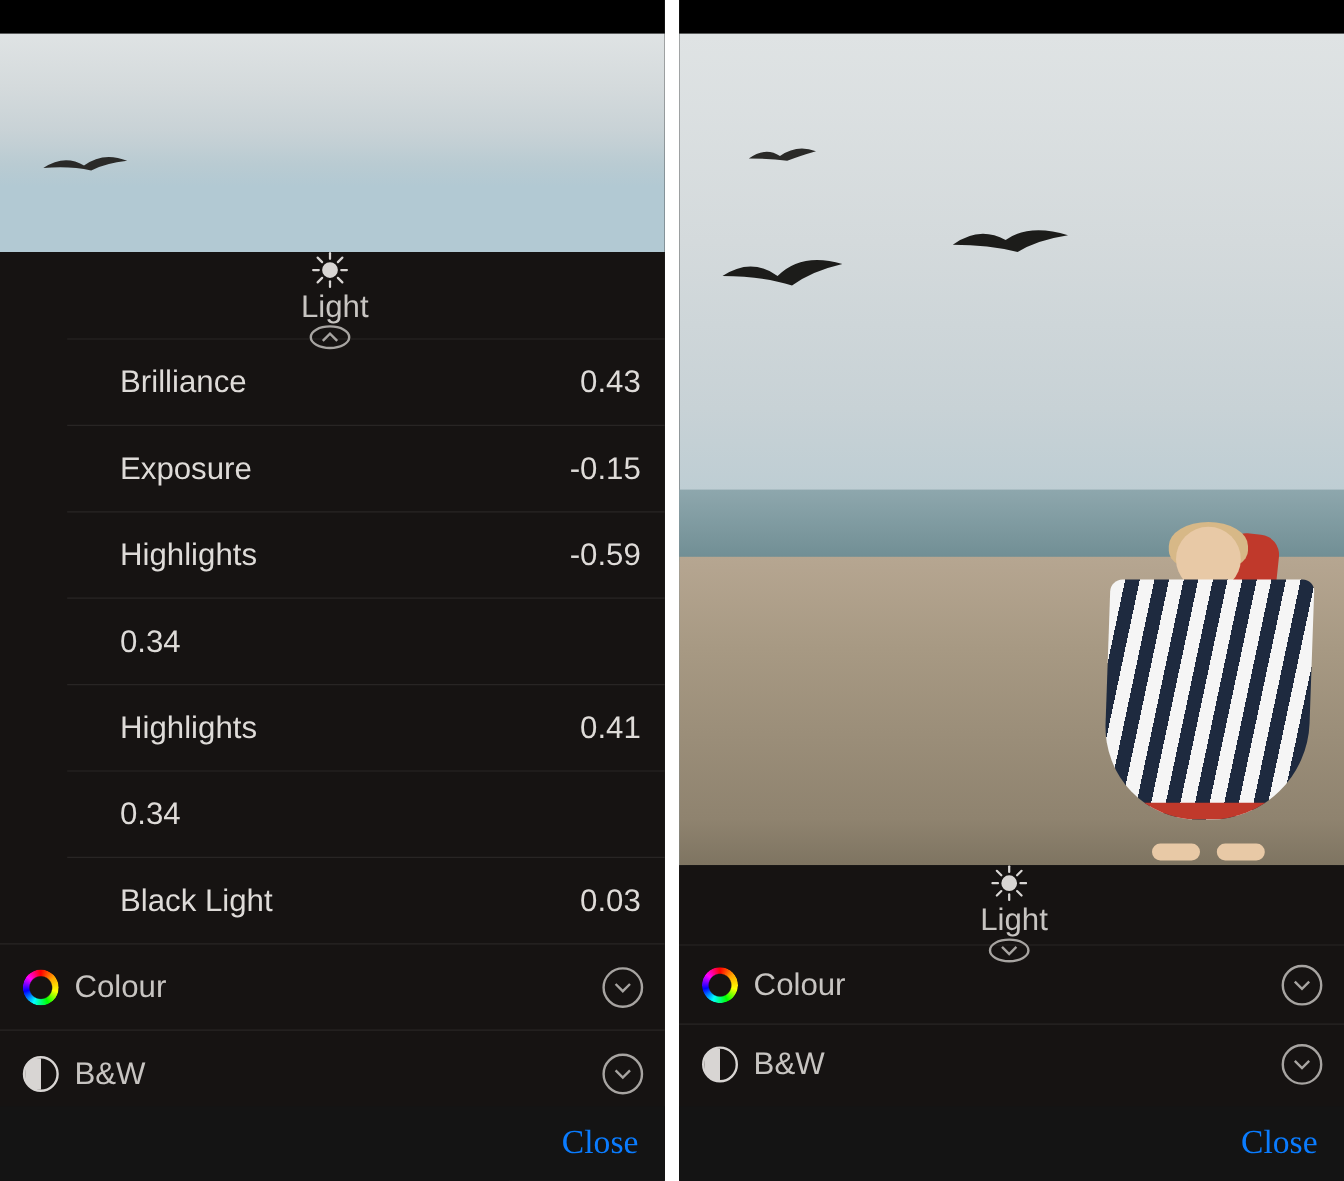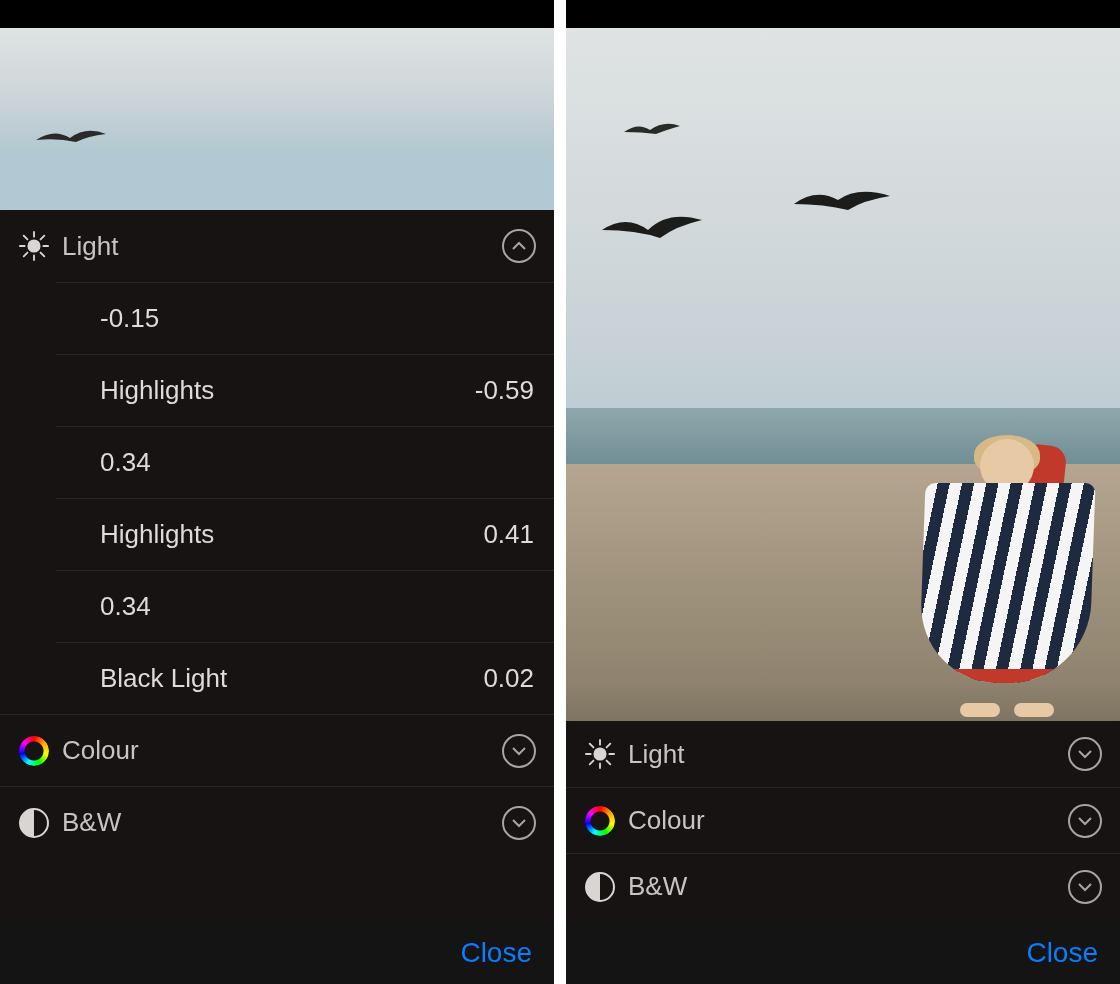--- a/index.html
+++ b/index.html
@@ -29,31 +29,31 @@
   .child .trim { position:absolute; bottom:0; left:0; width:170px; height:14px; background:#c0392b; border-radius:0 0 80px 80px; }
   .child .feet { position:absolute; bottom:-12px; left:38px; width:94px; height:14px; display:flex; justify-content:space-between; }
   .child .feet span { width:40px; height:14px; background:#e8c9a6; border-radius:8px; }
 
   
   .panel { position:absolute; left:0; right:0; bottom:0; background: rgba(25,22,20,0.88); color:#d8d5d3; backdrop-filter: blur(6px); }
   .left .panel { top: 210px; }
   .right .panel { height: 263px; }
 
   .row { display:flex; align-items:center; height:72px; padding:0 18px 0 14px; border-top:1px solid rgba(255,255,255,0.08); }
-  .row:first-child { border-top:none; }
+  .row:first-child { border-top:none;flex-direction:column; }
   .row .icon { width:40px; display:flex; justify-content:center; }
   .row .label { flex:1; font-size:26px; font-weight:400; color:#c7c4c1; padding-left:8px; }
   .row .chev { width:34px; height:34px; border:2px solid #a7a4a1; border-radius:50%; display:flex; align-items:center; justify-content:center; color:#a7a4a1; }
 
   .adj-list { padding-left: 56px; }
   .adj { display:flex; align-items:center; height:72px; padding:0 20px 0 44px; border-top:1px solid rgba(255,255,255,0.08); font-size:26px; }
   .adj .n { color:#dedbd8; flex:1; }
   .adj .v { color:#dedbd8; font-variant-numeric: tabular-nums; }
 
-  .footer { position:absolute; left:0; right:0; bottom:0; height:62px; background:#141414; display:flex; align-items:center; justify-content:flex-end; padding:0 22px; }
+  .footer { position:absolute; left:0; right:0; bottom:0; height:62px; background:#141414; display:flex; align-items:center; justify-content:flex-end; padding:0 22px;font-family:Liberation Serif, serif; }
   .footer .close { color:#0a7cff; font-size:28px; font-weight:400; }
 
   .left .panel .body { position:absolute; top:0; left:0; right:0; bottom:62px; overflow:hidden; }
   .right .panel .body { position:absolute; top:0; left:0; right:0; bottom:62px; }
 
   
   .sun { width:30px; height:30px; }
   .colorwheel { width:30px; height:30px; border-radius:50%; background: conic-gradient(red, orange, yellow, lime, cyan, blue, magenta, red); -webkit-mask: radial-gradient(circle, transparent 9px, #000 10px); mask: radial-gradient(circle, transparent 9px, #000 10px); }
   .bw { width:30px; height:30px; border-radius:50%; border:2px solid #d8d5d3; background: linear-gradient(90deg, #d8d5d3 50%, transparent 50%); }
 
@@ -95,39 +95,44 @@
           <span class="label">Light</span>
           <span class="chev">
             <svg class="chevsvg" viewBox="0 0 16 16">
                 <polyline points="2,11 8,5 14,11" fill="none" stroke="currentColor" stroke-width="2"></polyline>
               </svg>
           </span>
         </div>
 
         <div class="adj-list">
           <div class="adj">
+            <span class="n">Brilliance</span>
+            <span class="v">0.43</span>
+          </div>
+          <div class="adj">
+            <span class="n">Exposure</span>
             <span class="v">-0.15</span>
           </div>
           <div class="adj">
             <span class="n">Highlights</span>
             <span class="v">-0.59</span>
           </div>
           <div class="adj">
             <span class="v">0.34</span>
           </div>
           <div class="adj">
             <span class="n">Highlights</span>
             <span class="v">0.41</span>
           </div>
           <div class="adj">
             <span class="v">0.34</span>
           </div>
           <div class="adj">
             <span class="n">Black Light</span>
-            <span class="v">0.02</span>
+            <span class="v">0.03</span>
           </div>
         </div>
 
         <div class="row">
           <span class="icon">
               <span class="colorwheel"></span>
             </span>
           <span class="label">Colour</span>
           <span class="chev">
             <svg class="chevsvg" viewBox="0 0 16 16">

